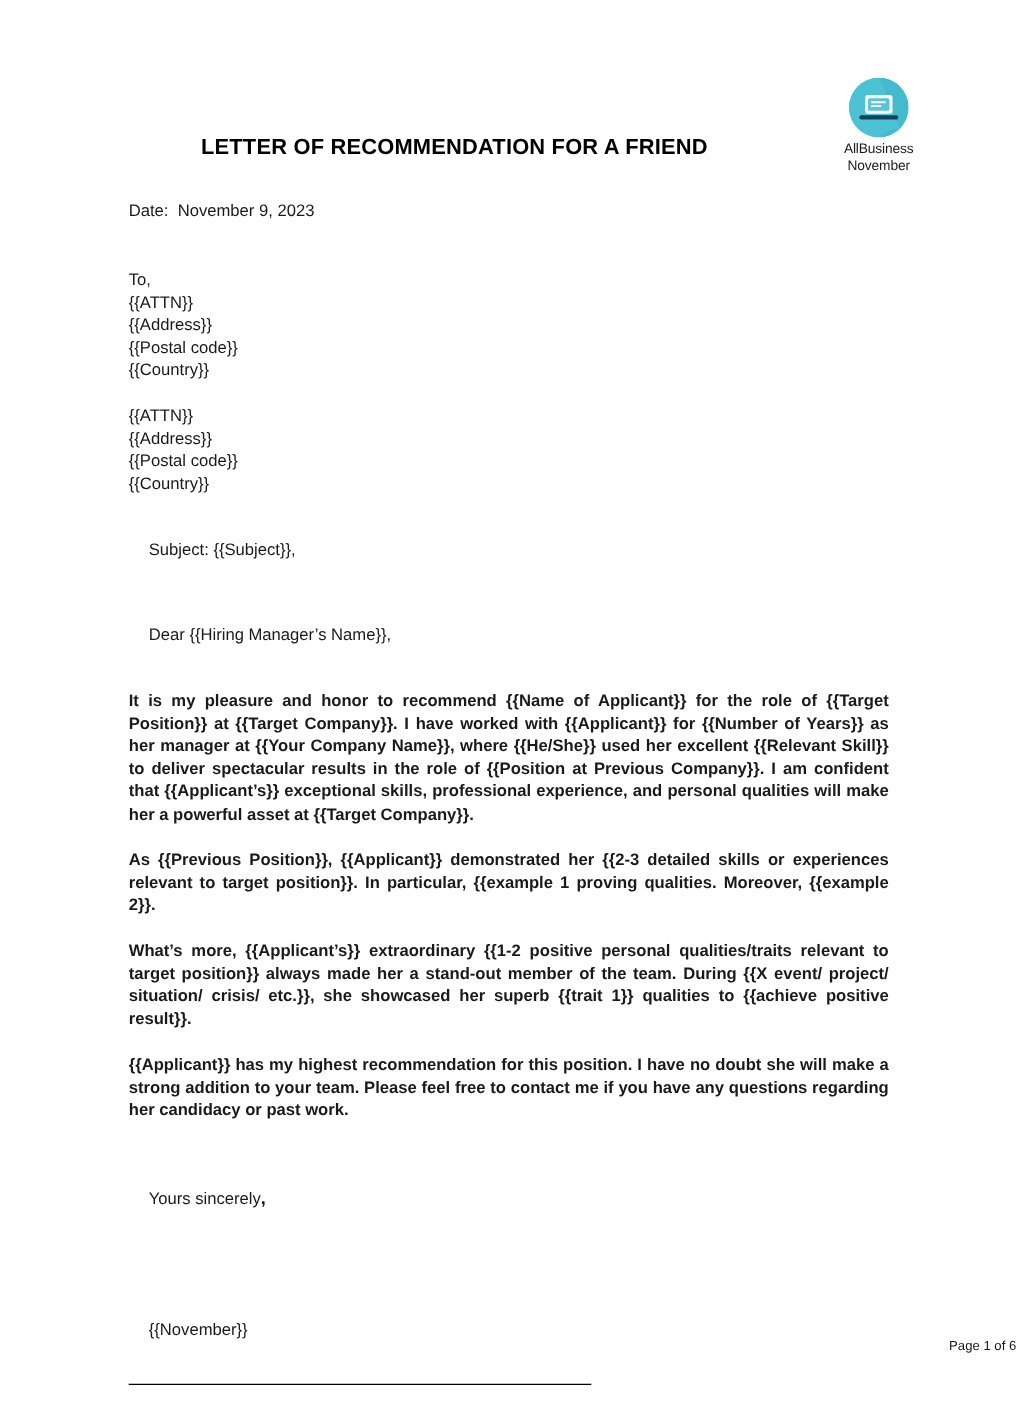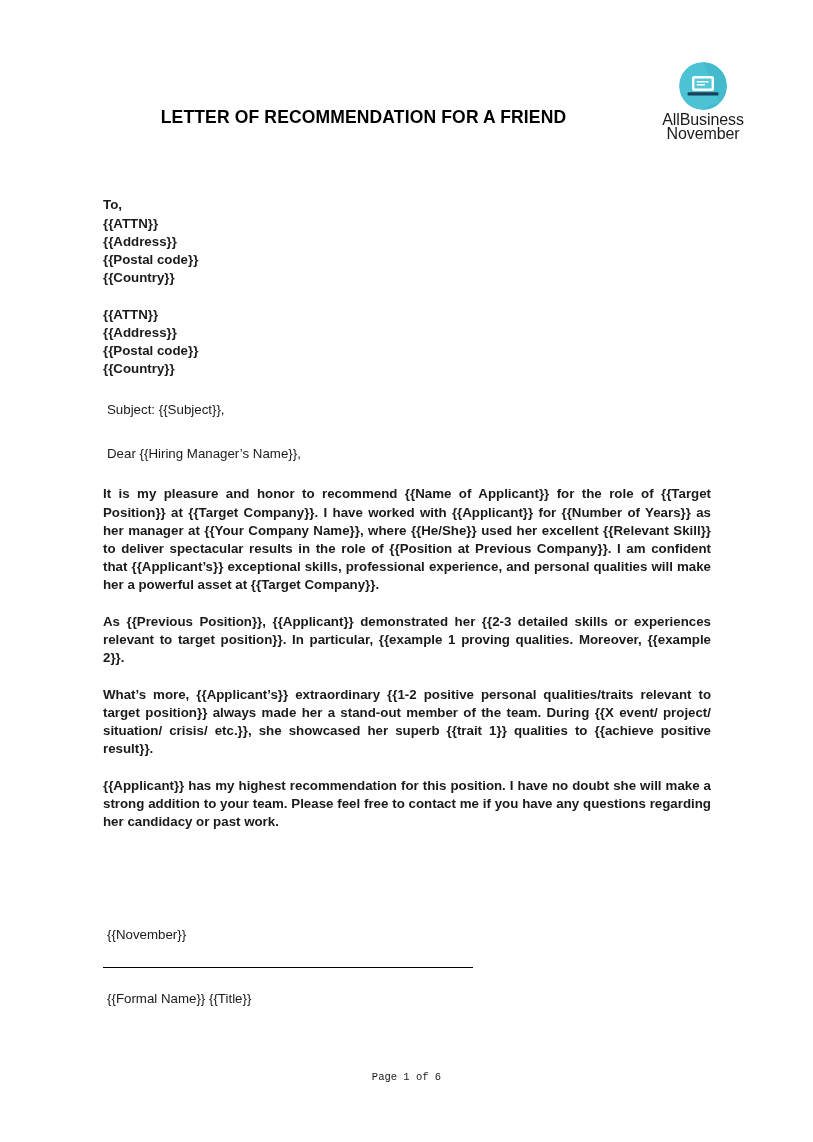--- a/index.html
+++ b/index.html
@@ -33,21 +33,21 @@
     height: 48px;
     border-radius: 50%;
     margin: 0 auto;
     position: relative;
     overflow: hidden;
   }
   .logo-circle svg { display: block; }
   .logo-text {
     margin-top: 3px;
     font-family: "Liberation Sans", sans-serif;
-    font-size: 16px;
+    font-size: 11px;
     line-height: 13.5px;
     color: #1b1b1b;
     letter-spacing: -0.1px;
   }
   .logo-text span { display: block; }
 
   
   .doc-title {
     position: absolute;
     top: 107px;
@@ -72,40 +72,39 @@
     color: #1a1a1a;
   }
 
   .line-date {
     margin: 0 0 0 0;
     white-space: pre;
   }
 
   .addr-block {
     margin: 0;
-    font-weight: bold;
   }
   .addr-block .addr-line {
     display: block;
     white-space: pre;
   }
 
   .gap-lg { height: 18.2px; }
   .gap-md { height: 18.2px; }
 
   p.para {
     margin: 0;
     text-align: justify;
     text-justify: inter-word;
     hyphens: none;
     font-weight: bold;
   }
 
   .simple-line {
-    margin: 4px;
+    margin: 16px;
     white-space: pre;
   }
 
   .sincerely-comma {
     font-weight: bold;
     font-size: 14.5px;
   }
 
   hr.sig-rule {
     border: none;
@@ -114,24 +113,23 @@
     width: 370px;
     height: 0;
   }
 
   
   .footer {
     position: absolute;
     left: 0;
     top: 1071px;
     width: 813px;
-    text-align: center;
+    text-align: right;
     font-size: 10.5px;
     color: #1a1a1a;
-    font-family: Liberation Mono, monospace;
   }
 </style>
 </head>
 <body>
 
 <div class="page">
 
   <div class="logo-block">
     <div class="logo-circle">
       <svg width="48" height="48" viewBox="0 0 48 48" aria-hidden="true">
@@ -147,20 +145,21 @@
     <div class="logo-text">
       <span>AllBusiness</span>
       <span>November</span>
     </div>
   </div>
 
   <div class="doc-title">LETTER OF RECOMMENDATION FOR A FRIEND</div>
 
   <div class="body-col">
 
+    <div class="line-date">Date:  November 9, 2023</div>
 
     <div class="gap-lg"></div>
     <div class="gap-lg"></div>
 
     <div class="addr-block">
       <span class="addr-line">To,</span>
       <span class="addr-line">{{ATTN}}</span>
       <span class="addr-line">{{Address}}</span>
       <span class="addr-line">{{Postal code}}</span>
       <span class="addr-line">{{Country}}</span>
@@ -197,20 +196,21 @@
 
     <div class="gap-md"></div>
 
     <p class="para">{{Applicant}} has my highest recommendation for this position. I have no doubt she will make a strong addition to your team. Please feel free to contact me if you have any questions regarding her candidacy or past work.</p>
 
     <div class="gap-md"></div>
 
 
     <div class="gap-md"></div>
 
+    <div class="simple-line"><span>Yours sincerely</span><span class="sincerely-comma">,</span></div>
 
     <div class="gap-md"></div>
     <div class="gap-md"></div>
     <div class="gap-md"></div>
 
     <div class="simple-line">{{November}}</div>
 
     <div class="gap-md"></div>
 
     <hr class="sig-rule">

